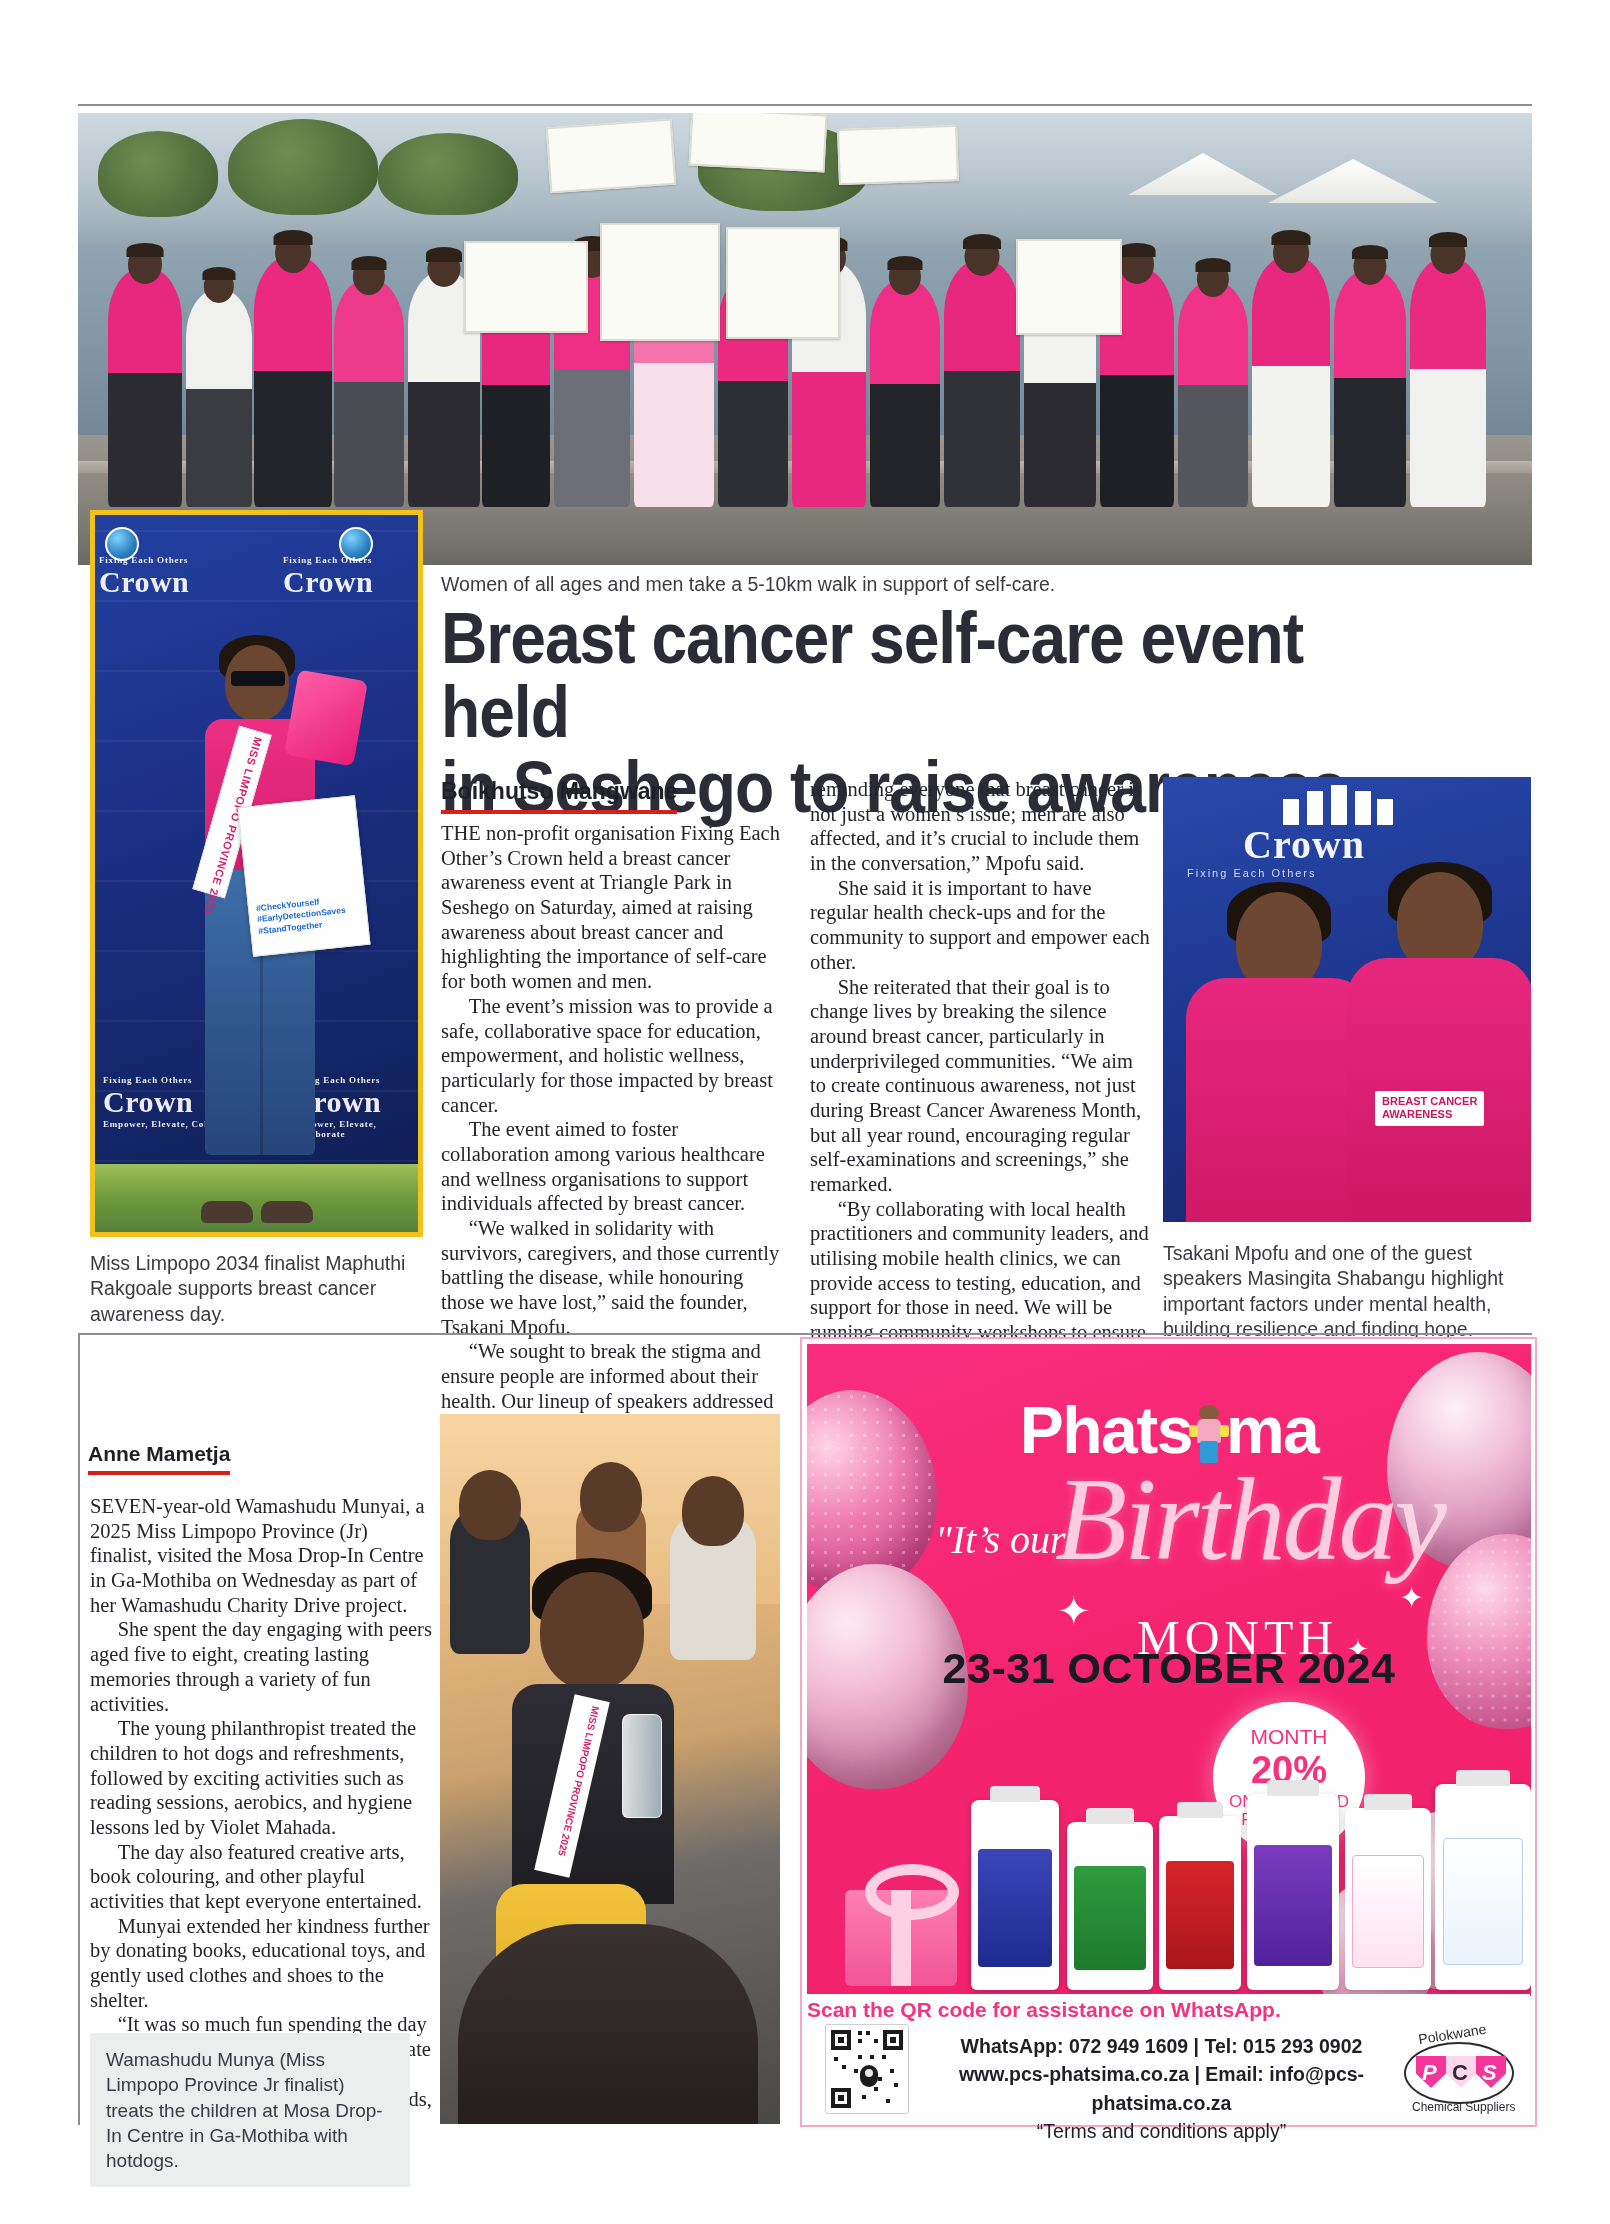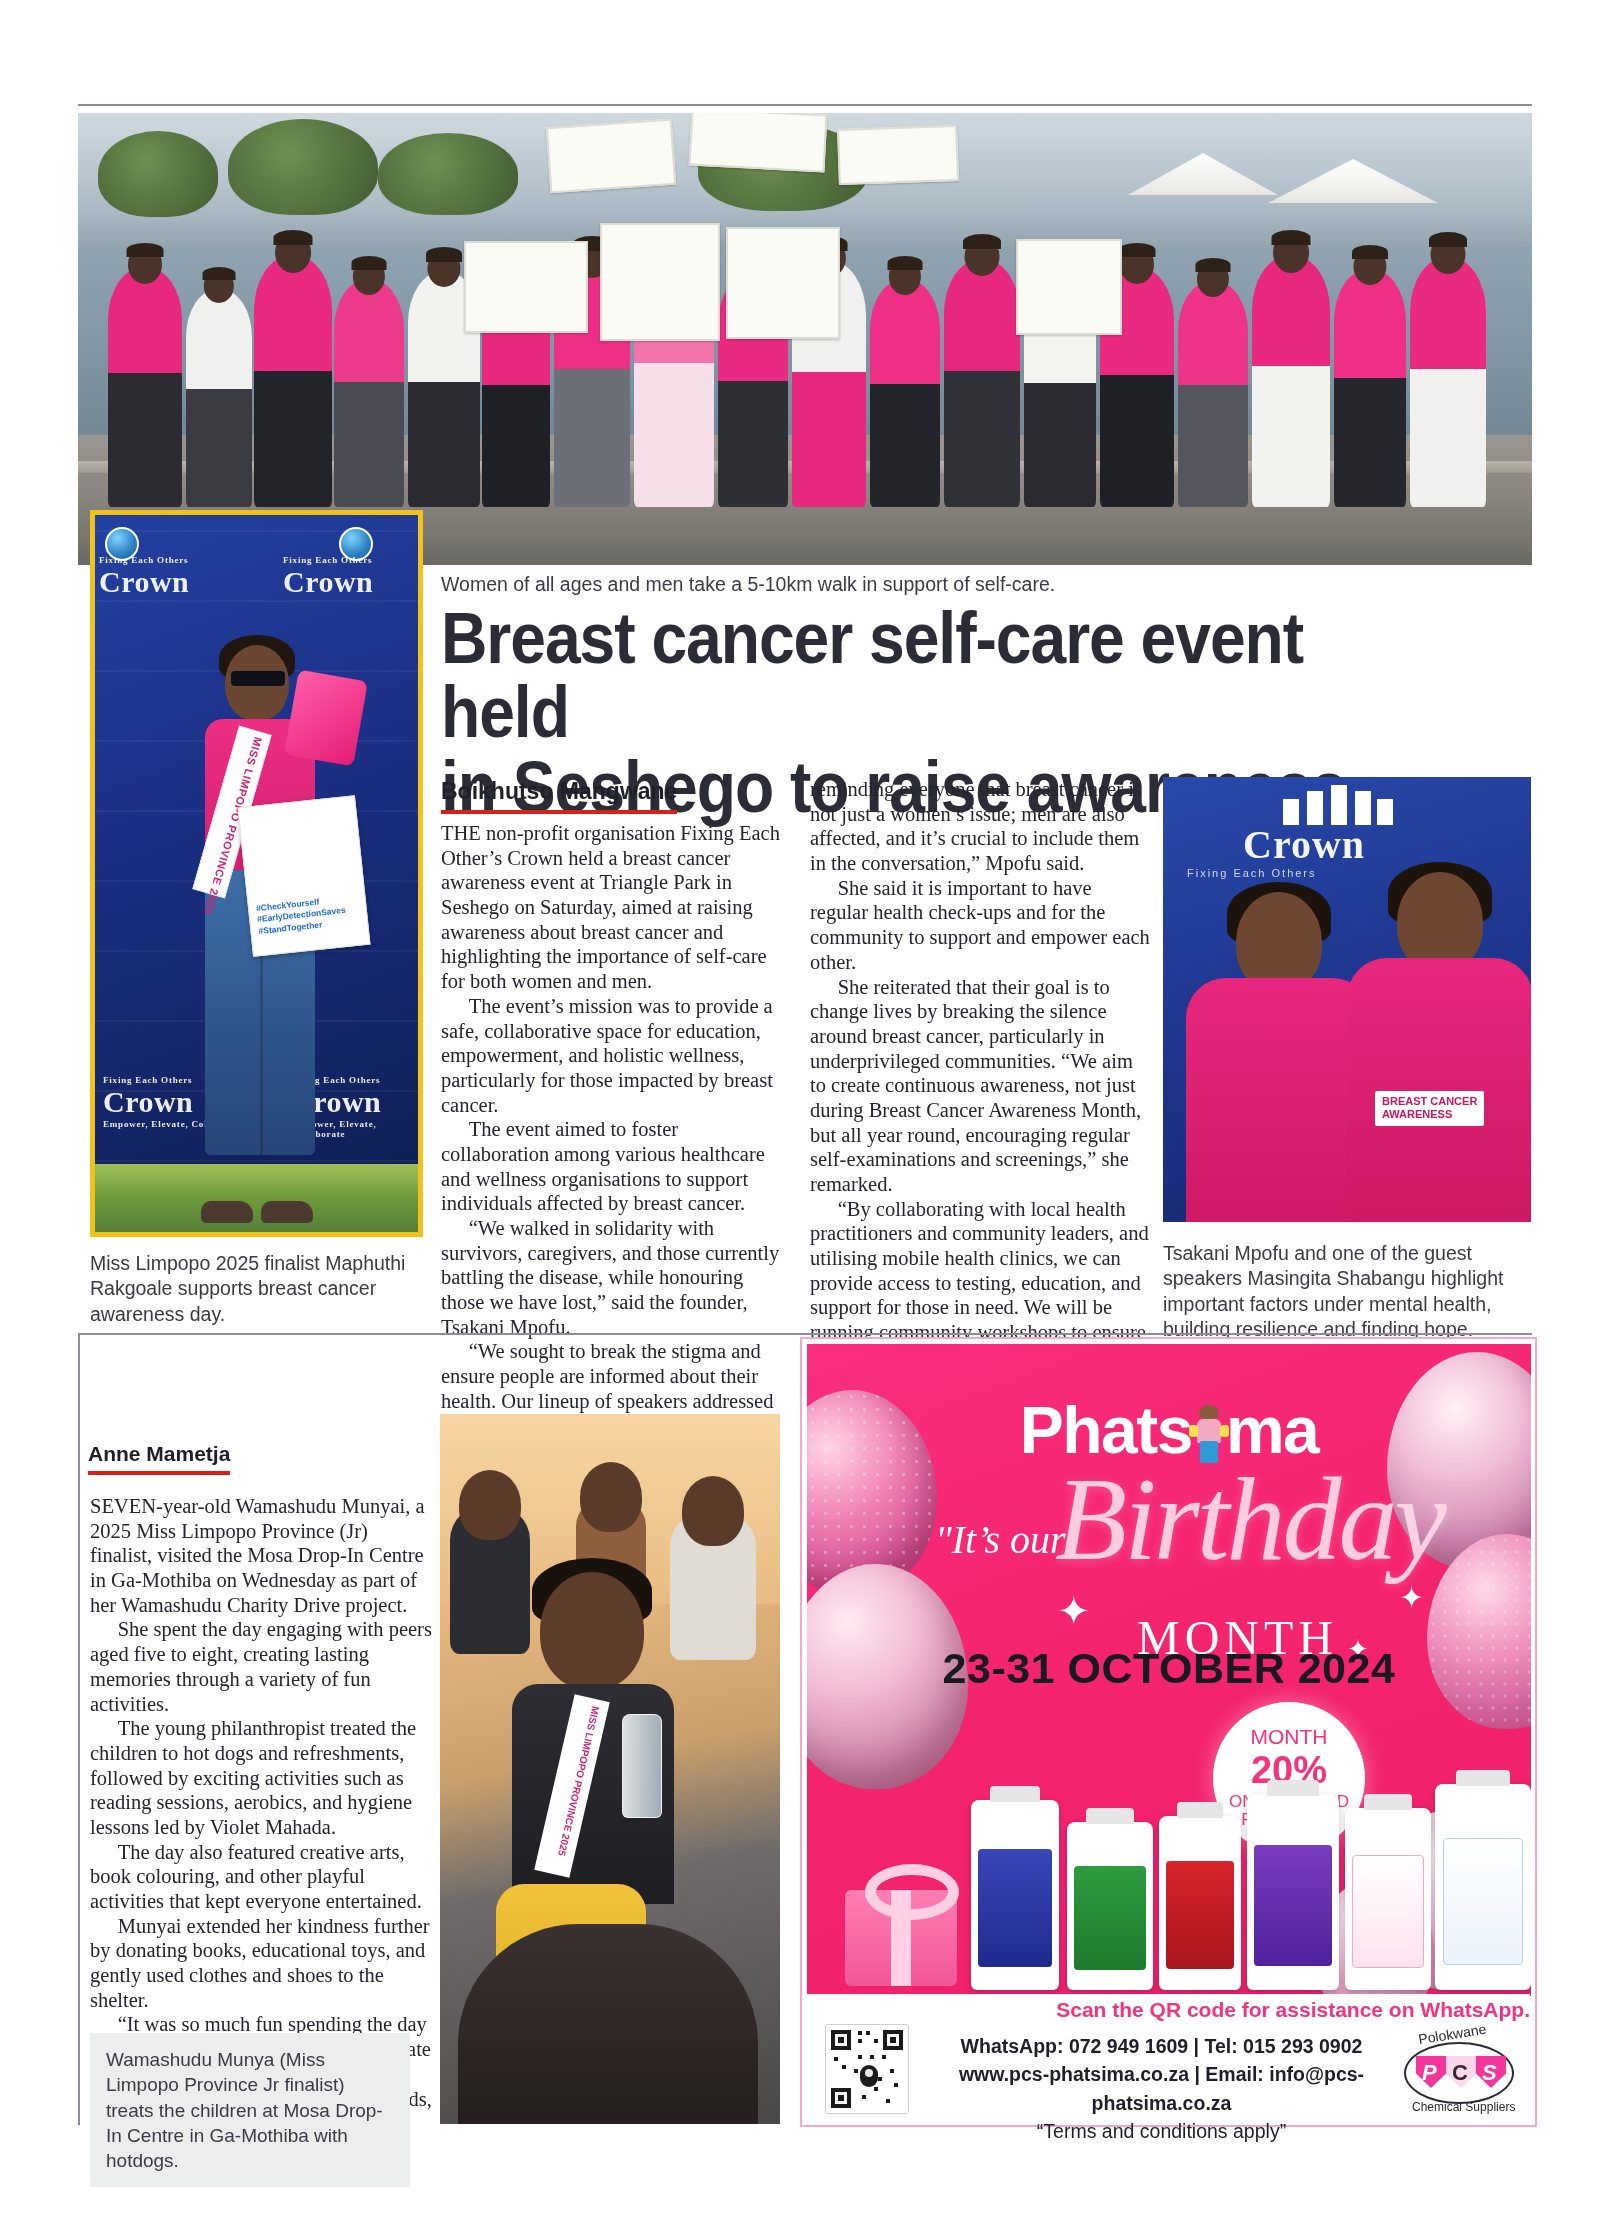--- a/index.html
+++ b/index.html
@@ -292,21 +292,21 @@
   .bottle .cap { position:absolute; left: 22%; top: -14px; width: 56%; height: 16px;
     background:#e6e6e6; border-radius: 4px 4px 0 0; }
   .bottle .lbl { position:absolute; left: 8%; right: 8%; top: 26%; bottom: 12%; border-radius: 4px; }
   .gift { position:absolute; left: 24px; bottom: 4px; width: 112px; height: 96px;
     background: linear-gradient(180deg,#ff7fb4,#f25596); border-radius: 6px; }
   .gift::before { content:""; position:absolute; left: 46px; top: 0; width: 20px; height: 100%; background:#ffd0e3;}
   .gift::after { content:""; position:absolute; left: 20px; top: -26px; width: 72px; height: 34px;
     border: 11px solid #ffd0e3; border-radius: 50%; background:transparent; }
 
   .ad-foot { position:absolute; left:5px; right:5px; bottom:5px; height: 126px; background:#fff; }
-  .ad-scan { position:absolute; left: 0; right: 0; top: 4px; text-align:right;
+  .ad-scan { position:absolute; left: 0; right: 0; top: 4px; text-align:left;
     color:#f6327f; font-weight:bold; font-size: 21px;
     font-family:"Liberation Sans Narrow","Liberation Sans",sans-serif; }
   .qr { position:absolute; left: 18px; top: 30px; width: 84px; height: 90px; background:#fff;
     border:1px solid #cfcfcf; border-radius:3px; overflow:hidden; }
   .qr i { position:absolute; background:#1b1b1b; }
   .ad-contact { position:absolute; left: 118px; right: 132px; top: 38px; text-align:center;
     font-family:"Liberation Sans Narrow","Liberation Sans",sans-serif;
     font-size: 19.5px; font-weight:bold; color:#1f1f27; line-height: 1.45; }
   .ad-contact .tc { font-weight: normal; }
   .pcs {
@@ -417,21 +417,21 @@
       </div>
     </div>
     <div class="ml-fan"></div>
     <div class="ml-card">
       <div class="t">#CheckYourself
 #EarlyDetectionSaves
 #StandTogether</div>
     </div>
   </div>
 
-  <div class="cap-ml">Miss Limpopo 2025 finalist Maphuthi Rakgoale supports breast cancer awareness day.</div>
+  <div class="cap-ml">Miss Limpopo 2034 finalist Maphuthi Rakgoale supports breast cancer awareness day.</div>
 
   <div class="byline" style="left:441px;top:778px;">Boikhutso Mangwane</div>
 
   <div class="col" id="col-a">
     <p>THE non-profit organisation Fixing Each Other’s Crown held a breast cancer awareness event at Triangle Park in Seshego on Saturday, aimed at raising awareness about breast cancer and highlighting the importance of self-care for both women and men.</p>
     <p>The event’s mission was to provide a safe, collaborative space for education, empowerment, and holistic wellness, particularly for those impacted by breast cancer.</p>
     <p>The event aimed to foster collaboration among various healthcare and wellness organisations to support individuals affected by breast cancer.</p>
     <p>“We walked in solidarity with survivors, caregivers, and those currently battling the disease, while honouring those we have lost,” said the founder, Tsakani Mpofu.</p>
     <p>“We sought to break the stigma and ensure people are informed about their health. Our lineup of speakers addressed critical topics, from mental resilience to physical health,</p>
   </div>

